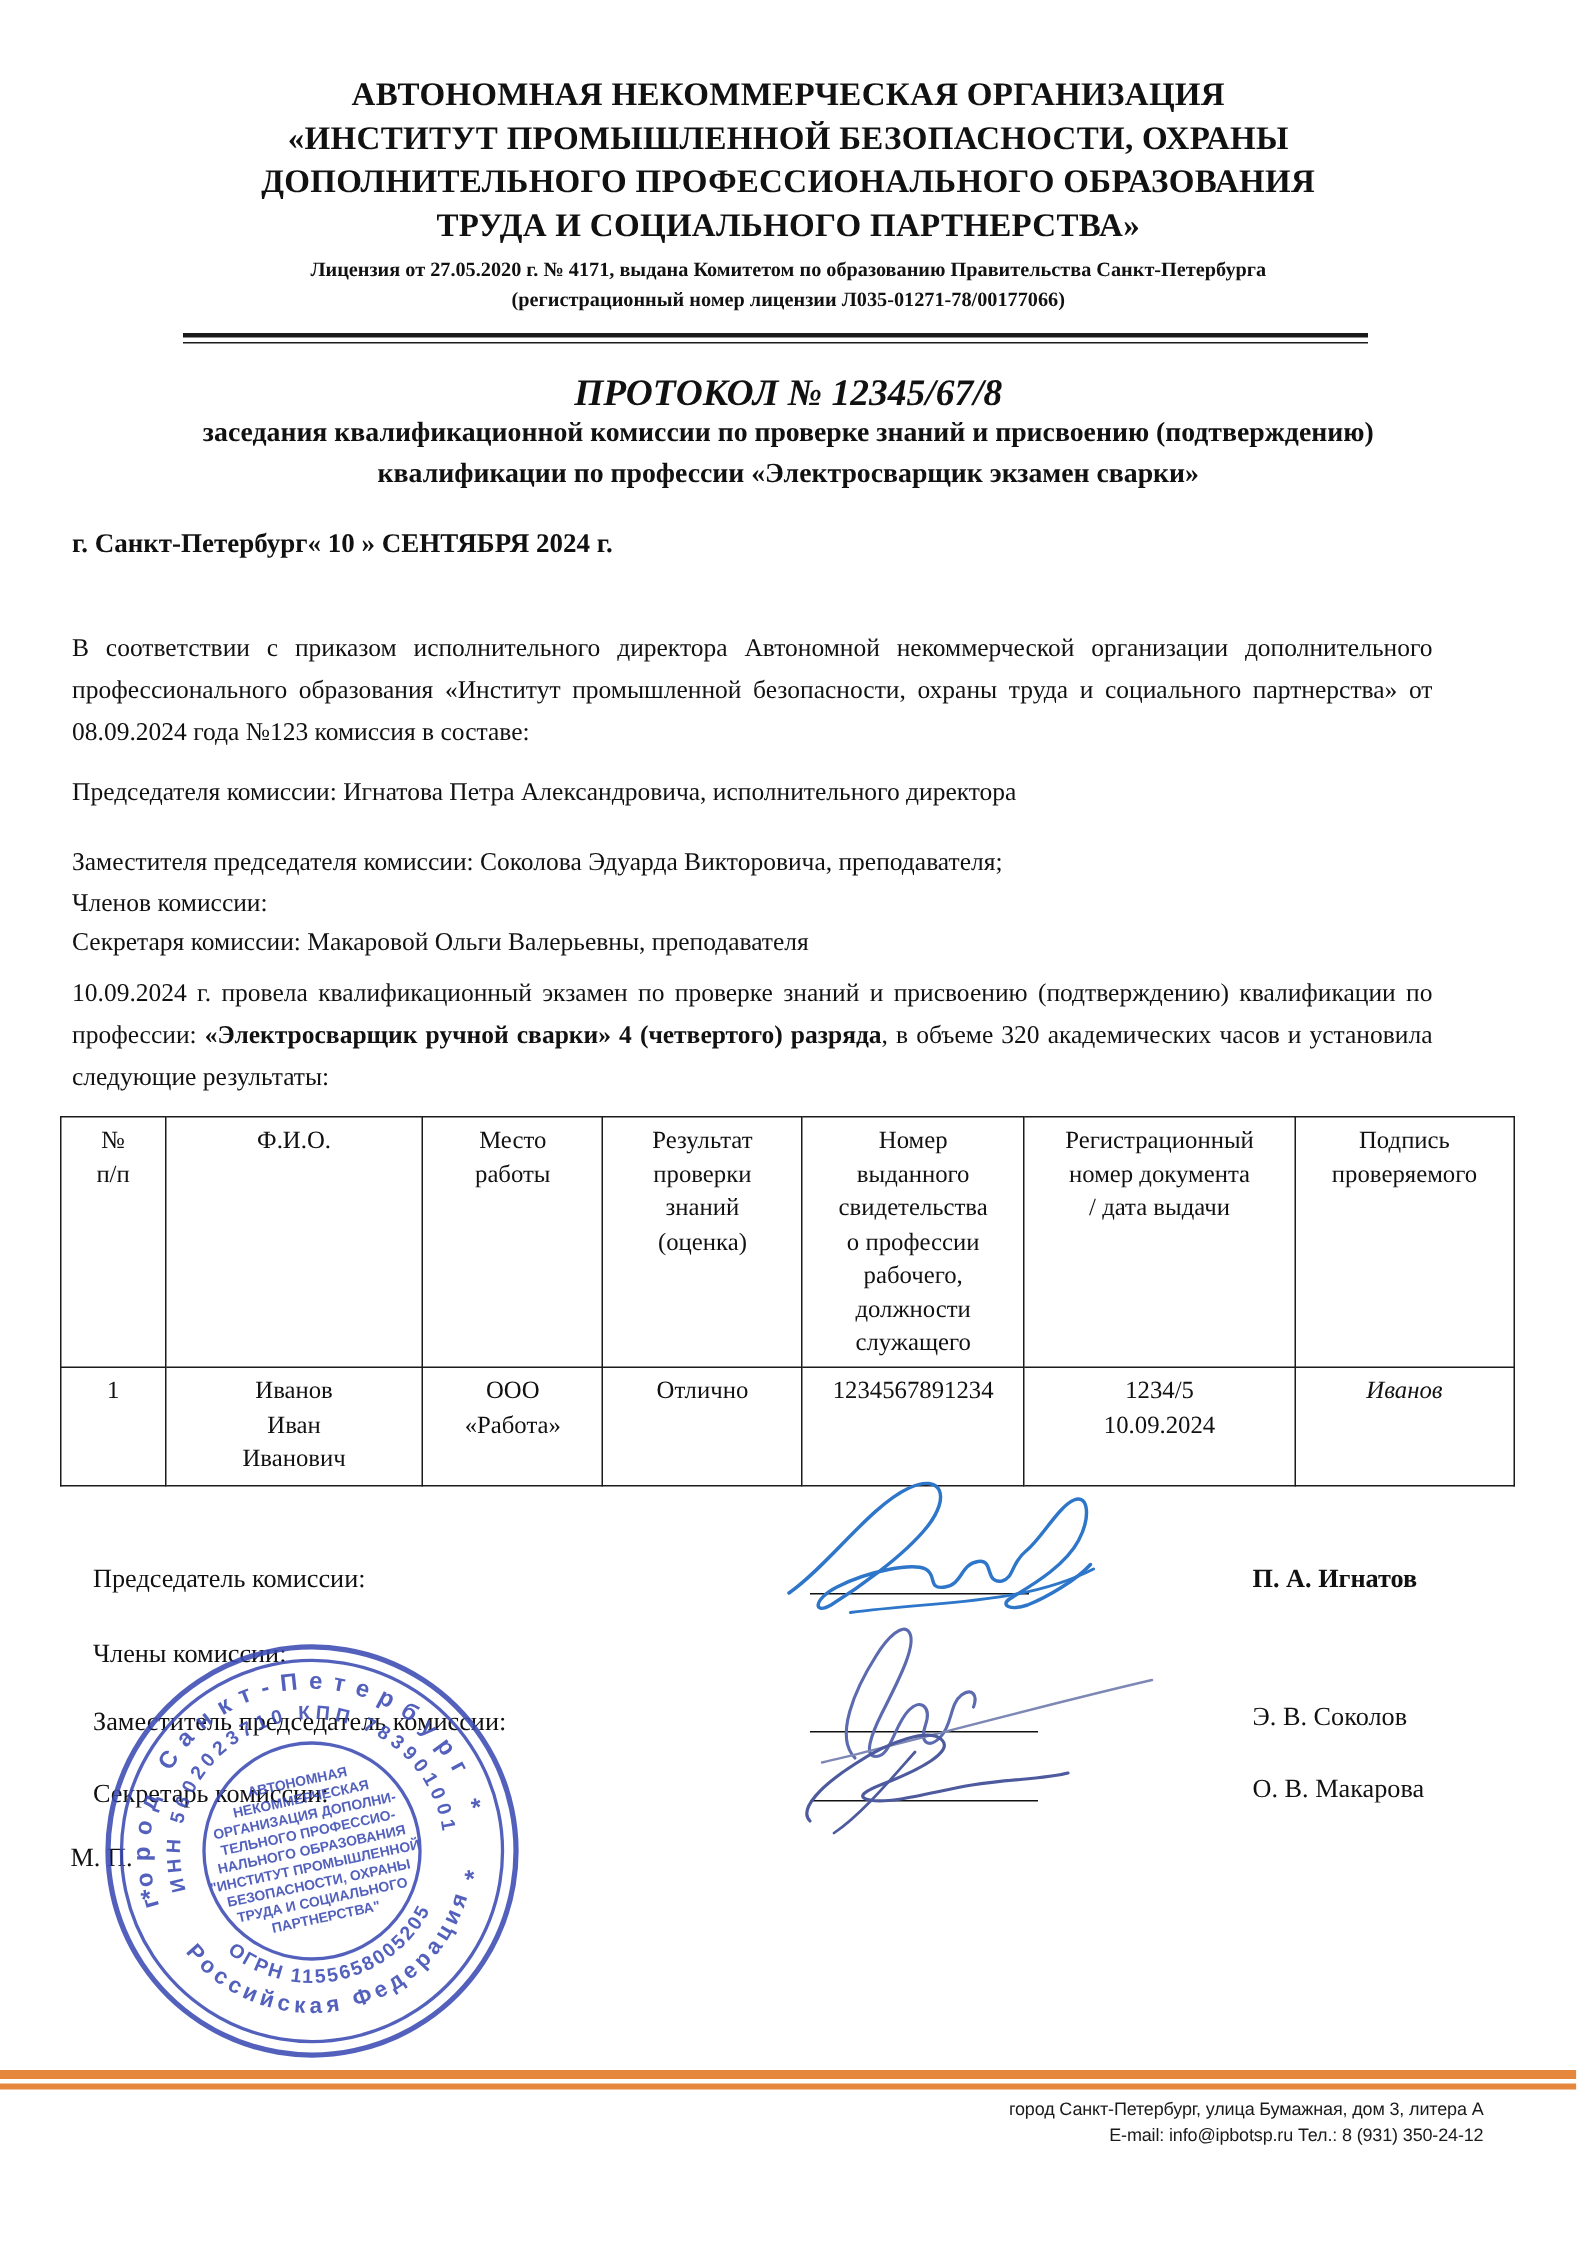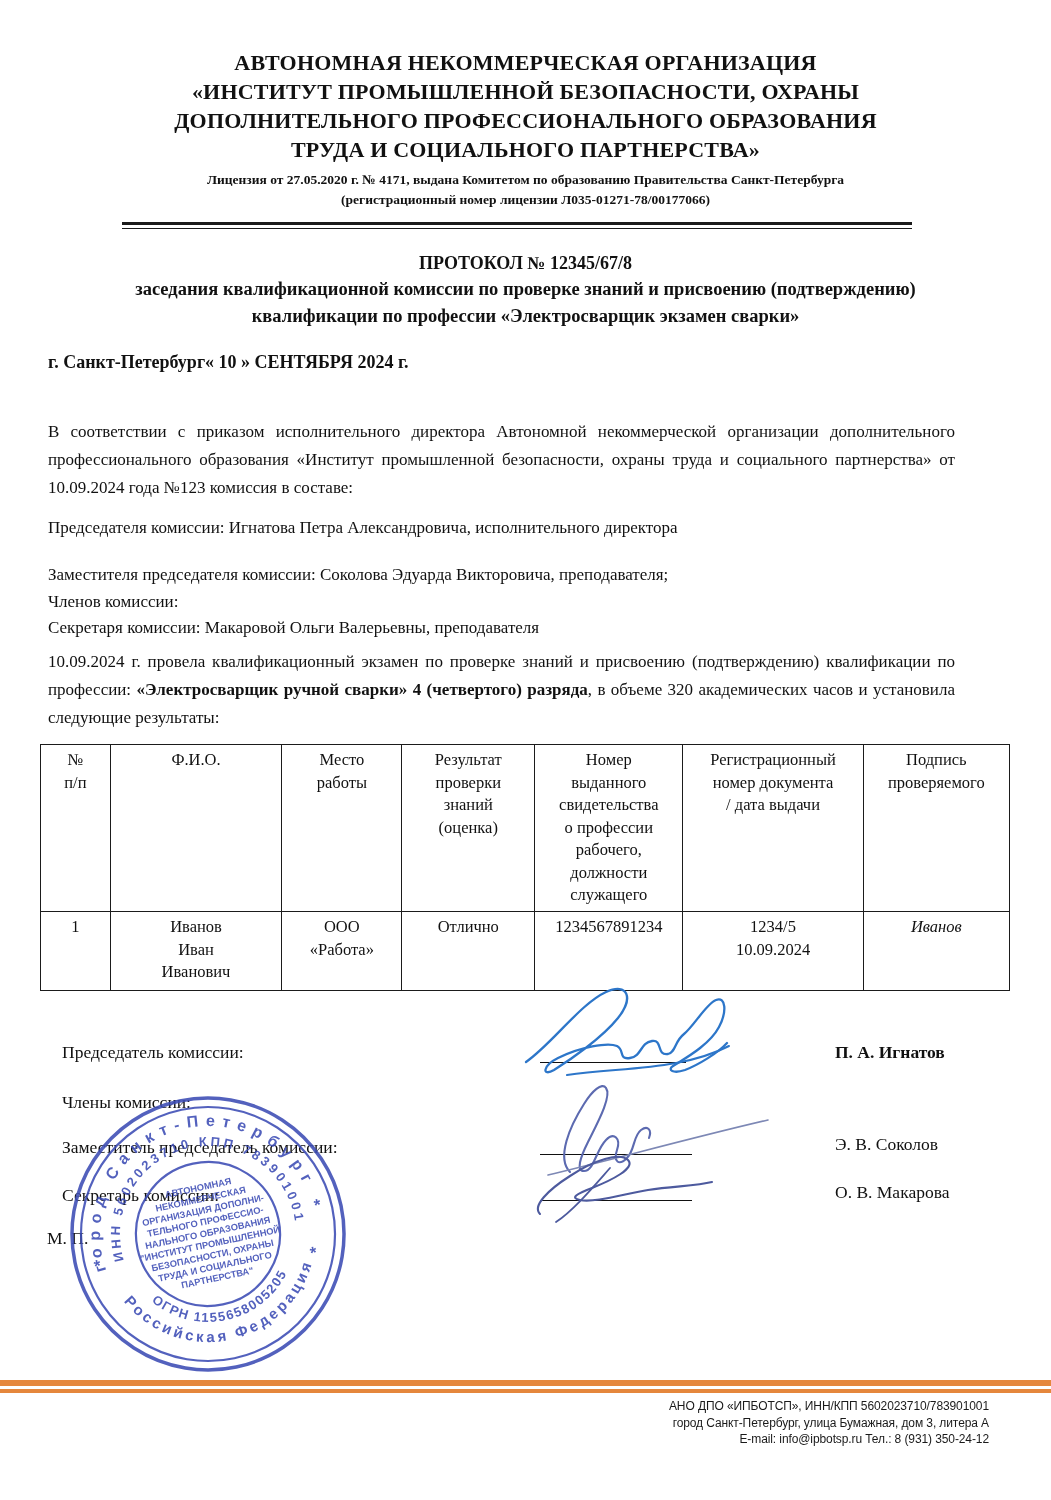--- a/index.html
+++ b/index.html
@@ -16,21 +16,21 @@
   .preline{white-space:pre-line;}
 
   .org-header{top:48px;left:0;width:100%;text-align:center;
     font-weight:bold;font-size:22px;line-height:29px;letter-spacing:.2px;}
   .license{top:170px;left:0;width:100%;text-align:center;
     font-weight:bold;font-size:13.5px;line-height:20px;}
   .rule{top:222px;left:122px;width:790px;height:3px;
     border-top:3px solid #1a1a1a;border-bottom:1.5px solid #1a1a1a;}
 
   .protocol{top:250px;left:48px;right:48px;text-align:center;font-weight:bold;}
-  .protocol .ptitle{font-size:18px;line-height:26px;}
+  .protocol .ptitle{font-size:25px;line-height:26px;font-style:italic;}
   .protocol .psub{font-size:18.5px;line-height:27px;}
 
   .city-date{top:352px;left:48px;right:52px;display:flex;justify-content:flex-start;
     font-weight:bold;font-size:18px;}
 
   .para{left:48px;width:907px;font-size:17px;line-height:28px;
     text-align:justify;text-align-last:left;margin:0;}
   .p1{top:418px;}
   .chairman{top:514px;text-align:left;}
   .members{top:562px;left:48px;width:907px;font-size:17px;line-height:26.5px;}
@@ -85,21 +85,21 @@
     <div class="ptitle">ПРОТОКОЛ № 12345/67/8</div>
     <div class="psub">заседания квалификационной комиссии по проверке знаний и присвоению (подтверждению)</div>
     <div class="psub">квалификации по профессии «Электросварщик экзамен сварки»</div>
   </div>
 
   <div class="abs city-date">
     <span>г. Санкт-Петербург</span>
     <span>« 10 » СЕНТЯБРЯ 2024 г.</span>
   </div>
 
-  <p class="abs para p1">В соответствии с приказом исполнительного директора Автономной некоммерческой организации дополнительного профессионального образования «Институт промышленной безопасности, охраны труда и социального партнерства» от 10.09.2024 года №123 комиссия в составе:</p>
+  <p class="abs para p1">В соответствии с приказом исполнительного директора Автономной некоммерческой организации дополнительного профессионального образования «Институт промышленной безопасности, охраны труда и социального партнерства» от 08.09.2024 года №123 комиссия в составе:</p>
 
   <p class="abs para chairman">Председателя комиссии: Игнатова Петра Александровича, исполнительного директора</p>
 
   <div class="abs members">
     <div>Заместителя председателя комиссии: Соколова Эдуарда Викторовича, преподавателя;</div>
     <div>Членов комиссии:</div>
     <div>Секретаря комиссии: Макаровой Ольги Валерьевны, преподавателя</div>
   </div>
 
   <p class="abs para exam"><span>10.09.2024 г. провела квалификационный экзамен по проверке знаний и присвоению (подтверждению) квалификации по профессии: </span><span class="bold">«Электросварщик ручной сварки» 4 (четвертого) разряда</span><span>, в объеме 320 академических часов и установила следующие результаты:</span></p>
@@ -218,18 +218,17 @@
         <text x="142" y="178.5">ТРУДА И СОЦИАЛЬНОГО</text>
         <text x="142" y="190">ПАРТНЕРСТВА"</text>
       </g>
     </g>
   </svg>
 
   <div class="abs stripe stripe1" style="background: rgb(229, 135, 60);"></div>
   <div class="abs stripe stripe2" style="background: rgb(229, 135, 60);"></div>
 
   <div class="abs footer-text">
-    <div>АНО ДПО «ИПБОТСП», ИНН/КПП 5602023710/783901001</div>
     <div>город Санкт-Петербург, улица Бумажная, дом 3, литера А</div>
     <div>E-mail: info@ipbotsp.ru Тел.: 8 (931) 350-24-12</div>
   </div>
 
 </div>
 
 </body></html>

